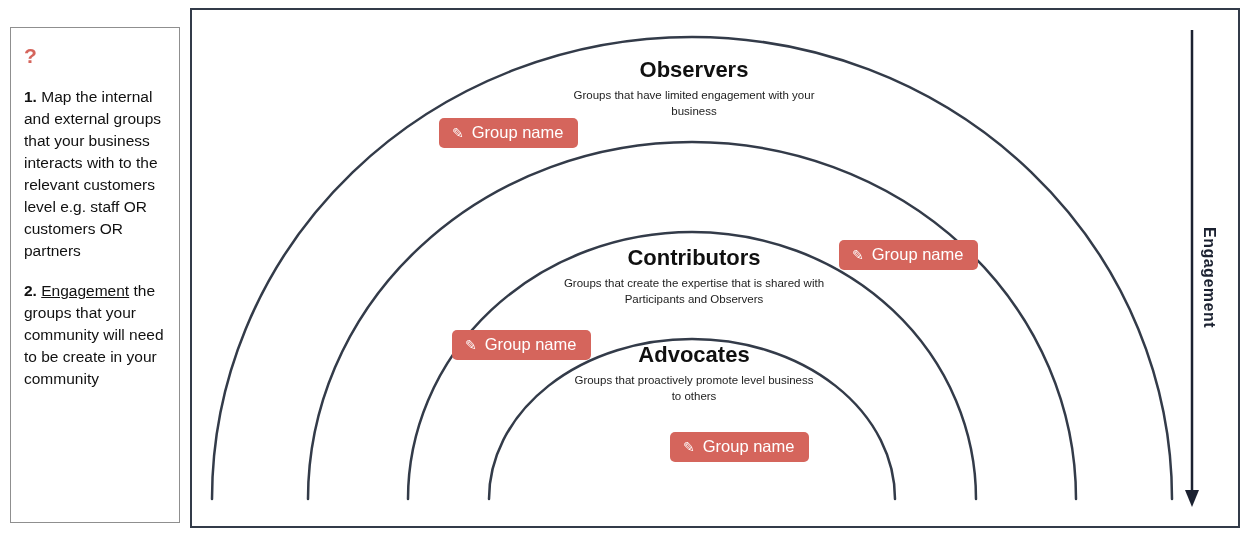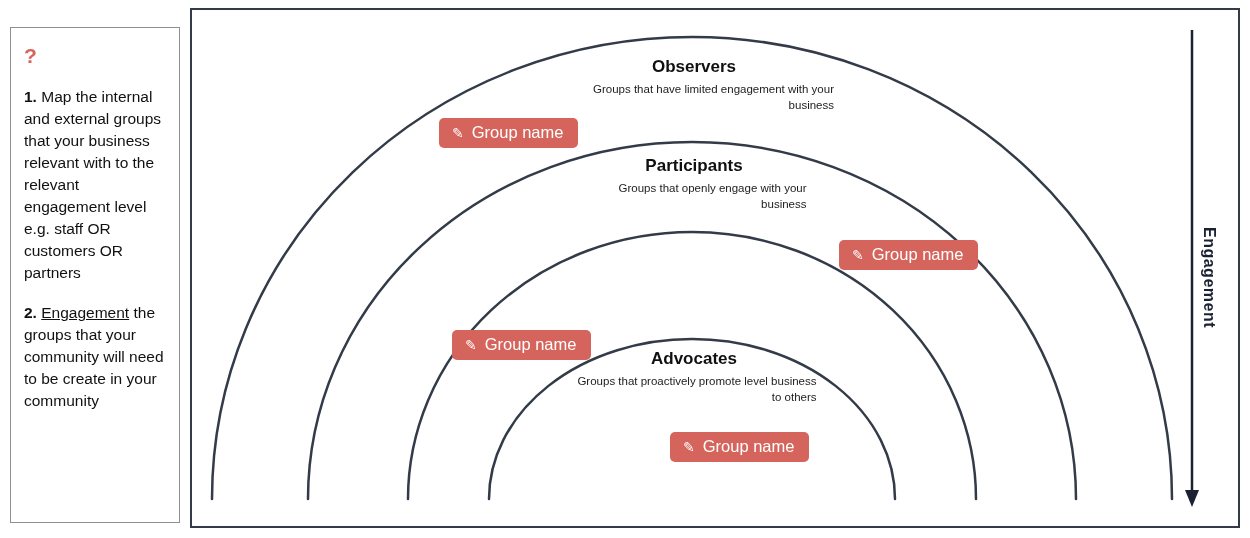--- a/index.html
+++ b/index.html
@@ -58,26 +58,26 @@
   .arcs .axis-line { stroke: #1b2130; stroke-width: 2.5; }
   .arcs .axis-head { fill: #1b2130; }
 
   .ring {
     position: absolute;
     width: 320px;
     left: 342px;
     text-align: center;
     z-index: 2;
   }
-  .ring h3 { font-size: 17px; font-weight: bold; color: #101010; margin-bottom: 4px; }
-  .ring p  { font-size: 11.5px; line-height: 1.4; color: #1c1c1c; display: inline-block; text-align: right; }
+  .ring h3 { font-size: 22px; font-weight: bold; color: #101010; margin-bottom: 4px; }
+  .ring p  { font-size: 11.5px; line-height: 1.4; color: #1c1c1c; display: inline-block; }
   .ring.r0 { top: 47px; }  .ring.r0 p { max-width: 280px; }
   .ring.r1 { top: 146px; } .ring.r1 p { max-width: 225px; }
   .ring.r2 { top: 235px; } .ring.r2 p { max-width: 270px; }
-  .ring.r3 { top: 339px; } .ring.r3 p { max-width: 245px; }
+  .ring.r3 { top: 332px; } .ring.r3 p { max-width: 245px; }
 
   .pill {
     position: absolute;
     display: flex;
     align-items: center;
     gap: 8px;
     background: var(--accent, #D5655C);
     color: #fff;
     border: none;
     border-radius: 5px;
@@ -108,21 +108,21 @@
     color: #1b2130;
     z-index: 2;
   }
 </style>
 </head>
 <body>
 
 <aside class="sidebar">
   <div class="help">?</div>
   <p class="step">
-    <b>1.</b><span> Map the internal and external groups that your business relevant with to the relevant engagement level e.g. staff OR customers OR partners</span>
+    <b>1.</b><span> Map the internal and external groups that your business interacts with to the relevant customers level e.g. staff OR customers OR partners</span>
   </p>
   <p class="step">
     <b>2.</b>
     <span class="u">Engagement</span><span> the groups that your community will need to be create in your community</span>
   </p>
 </aside>
 
 <main class="canvas">
 
   <svg class="arcs" viewBox="0 0 1046 516" aria-hidden="true">
@@ -131,23 +131,23 @@
     <path class="arc" d="M 216 489 A 284 267 0 0 1 784 489"></path>
     <path class="arc" d="M 297 489 A 203 160 0 0 1 703 489"></path>
     <line class="axis-line" x1="1000" y1="20" x2="1000" y2="482"></line>
     <polygon class="axis-head" points="993,480 1007,480 1000,497"></polygon>
   </svg>
 
   <div class="ring r0">
     <h3>Observers</h3>
     <p>Groups that have limited engagement with your business</p>
   </div>
-  <div class="ring r1">
-    <h3>Participants</h3>
-    <p>Groups that openly engage with your business</p>
+  <div class="ring r2">
+    <h3>Contributors</h3>
+    <p>Groups that create the expertise that is shared with Participants and Observers</p>
   </div>
   <div class="ring r3">
     <h3>Advocates</h3>
     <p>Groups that proactively promote level business to others</p>
   </div>
 
   <button class="pill p0">
     <span class="glyph">✎</span>
     <span>Group name</span>
   </button>

